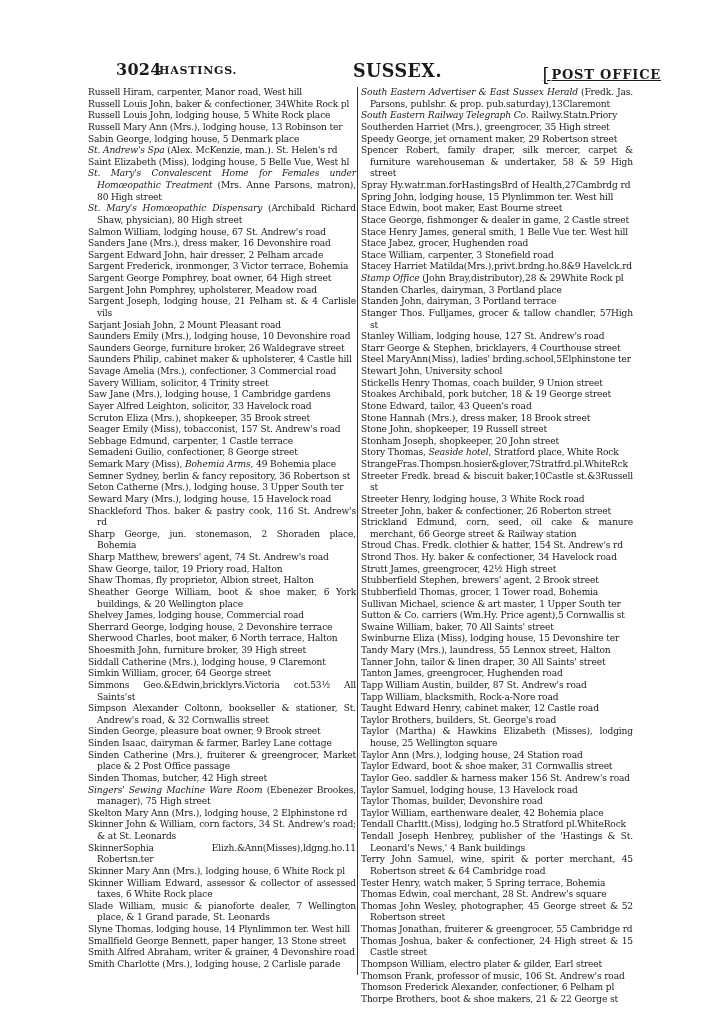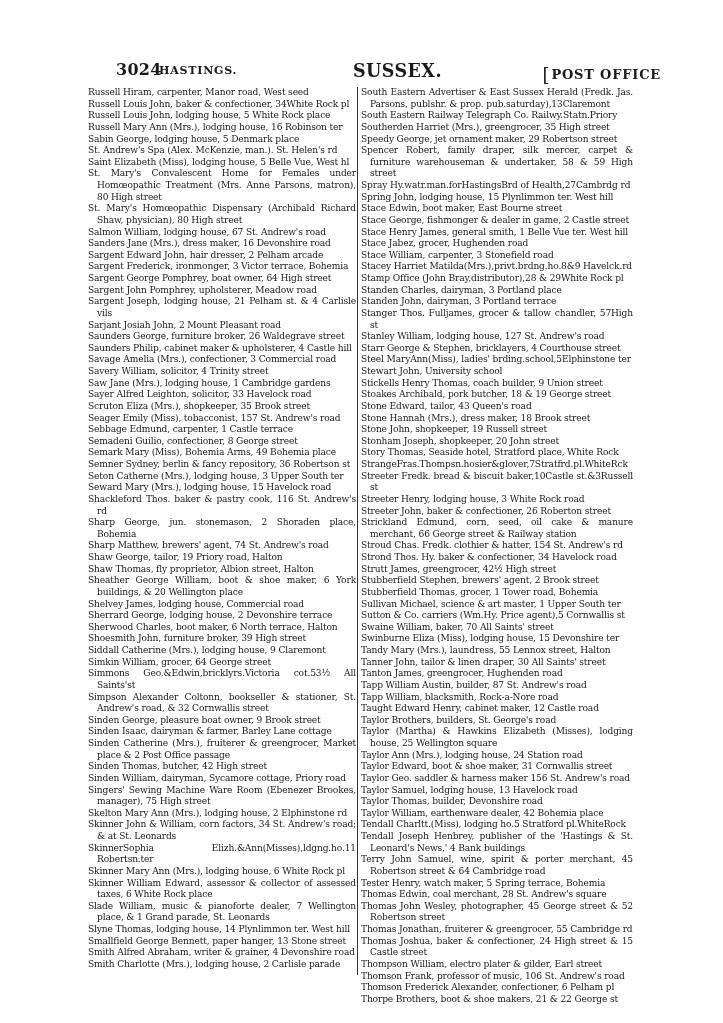--- a/index.html
+++ b/index.html
@@ -2,57 +2,58 @@
 <html><head>
 <meta charset="utf-8">
 <style>
   html, body { margin:0; padding:0; background:#ffffff; }
   body { width:723px; height:1023px; position:relative; overflow:hidden;
          font-family:"DejaVu Serif", "Liberation Serif", serif; color:#1a1a1a; }
   .header { position:absolute; top:60px; left:101px; width:545px; height:22px;margin-left:15px; }
   .page-num { position:absolute; left:0; top:0; font-size:16px; font-weight:bold; letter-spacing:0.3px; }
   .town { position:absolute; left:43px; top:4px; font-size:11px; font-weight:bold; letter-spacing:0.8px; }
   .county { position:absolute; left:237px; top:-1px; font-size:19px; font-weight:bold; letter-spacing:0.5px; font-family:"DejaVu Serif", serif; transform:scaleX(0.92); transform-origin:left; }
-  .office { position:absolute; right:0; top:2px; font-size:13px; font-weight:bold; letter-spacing:0.8px; }
+  .office { position:absolute; right:0; top:2px; font-size:13px; font-weight:bold; letter-spacing:0.8px;text-decoration:underline; }
   .office .bracket { font-size:18px; font-weight:normal; position:relative; top:2px; margin-right:1px; }
   .col { position:absolute; top:87px; font-size:9.1px; line-height:11.62px; }
   .col-left { left:88px; width:268px; }
   .col-right { left:361px; width:272px; }
   .divider { position:absolute; left:357px; top:87px; width:1px; height:888px; background:#333; }
   .entry { text-indent:-9px; padding-left:9px; text-align:justify; white-space:normal; letter-spacing:-0.15px; }
-  .entry .it { }
+  .entry .it { font-style:italic; }
 </style>
 </head>
 <body>
 
 <div class="header">
   <span class="page-num">3024</span>
   <span class="town">HASTINGS.</span>
   <span class="county">SUSSEX.</span>
   <span class="office"><span class="bracket">[</span><span>POST OFFICE</span></span>
 </div>
 
 <div class="col col-left" id="col-left">
-    <div class="entry"><span>Russell Hiram, carpenter, Manor road, West seed</span></div>
+    <div class="entry"><span>Russell Hiram, carpenter, Manor road, West hill</span></div>
     <div class="entry"><span>Russell Louis John, baker &amp; confectioner, 34White Rock pl</span></div>
     <div class="entry"><span>Russell Louis John, lodging house, 5 White Rock place</span></div>
-    <div class="entry"><span>Russell Mary Ann (Mrs.), lodging house, 16 Robinson ter</span></div>
+    <div class="entry"><span>Russell Mary Ann (Mrs.), lodging house, 13 Robinson ter</span></div>
     <div class="entry"><span>Sabin George, lodging house, 5 Denmark place</span></div>
     <div class="entry"><span class="it">St. Andrew's Spa</span><span> (Alex. McKenzie, man.). St. Helen's rd</span></div>
     <div class="entry"><span>Saint Elizabeth (Miss), lodging house, 5 Belle Vue, West hl</span></div>
     <div class="entry"><span class="it">St. Mary's Convalescent Home for Females under Homœopathic Treatment</span><span> (Mrs. Anne Parsons, matron), 80 High street</span></div>
     <div class="entry"><span class="it">St. Mary's Homœopathic Dispensary</span><span> (Archibald Richard Shaw, physician), 80 High street</span></div>
     <div class="entry"><span>Salmon William, lodging house, 67 St. Andrew's road</span></div>
     <div class="entry"><span>Sanders Jane (Mrs.), dress maker, 16 Devonshire road</span></div>
     <div class="entry"><span>Sargent Edward John, hair dresser, 2 Pelham arcade</span></div>
     <div class="entry"><span>Sargent Frederick, ironmonger, 3 Victor terrace, Bohemia</span></div>
     <div class="entry"><span>Sargent George Pomphrey, boat owner, 64 High street</span></div>
     <div class="entry"><span>Sargent John Pomphrey, upholsterer, Meadow road</span></div>
     <div class="entry"><span>Sargent Joseph, lodging house, 21 Pelham st. &amp; 4 Carlisle vils</span></div>
     <div class="entry"><span>Sarjant Josiah John, 2 Mount Pleasant road</span></div>
+    <div class="entry"><span>Saunders Emily (Mrs.), lodging house, 10 Devonshire road</span></div>
     <div class="entry"><span>Saunders George, furniture broker, 26 Waldegrave street</span></div>
     <div class="entry"><span>Saunders Philip, cabinet maker &amp; upholsterer, 4 Castle hill</span></div>
     <div class="entry"><span>Savage Amelia (Mrs.), confectioner, 3 Commercial road</span></div>
     <div class="entry"><span>Savery William, solicitor, 4 Trinity street</span></div>
     <div class="entry"><span>Saw Jane (Mrs.), lodging house, 1 Cambridge gardens</span></div>
     <div class="entry"><span>Sayer Alfred Leighton, solicitor, 33 Havelock road</span></div>
     <div class="entry"><span>Scruton Eliza (Mrs.), shopkeeper, 35 Brook street</span></div>
     <div class="entry"><span>Seager Emily (Miss), tobacconist, 157 St. Andrew's road</span></div>
     <div class="entry"><span>Sebbage Edmund, carpenter, 1 Castle terrace</span></div>
     <div class="entry"><span>Semadeni Guilio, confectioner, 8 George street</span></div>
@@ -71,21 +72,20 @@
     <div class="entry"><span>Sherwood Charles, boot maker, 6 North terrace, Halton</span></div>
     <div class="entry"><span>Shoesmith John, furniture broker, 39 High street</span></div>
     <div class="entry"><span>Siddall Catherine (Mrs.), lodging house, 9 Claremont</span></div>
     <div class="entry"><span>Simkin William, grocer, 64 George street</span></div>
     <div class="entry"><span>Simmons Geo.&amp;Edwin,bricklyrs.Victoria cot.53½ All Saints'st</span></div>
     <div class="entry"><span>Simpson Alexander Coltonn, bookseller &amp; stationer, St. Andrew's road, &amp; 32 Cornwallis street</span></div>
     <div class="entry"><span>Sinden George, pleasure boat owner, 9 Brook street</span></div>
     <div class="entry"><span>Sinden Isaac, dairyman &amp; farmer, Barley Lane cottage</span></div>
     <div class="entry"><span>Sinden Catherine (Mrs.), fruiterer &amp; greengrocer, Market place &amp; 2 Post Office passage</span></div>
     <div class="entry"><span>Sinden Thomas, butcher, 42 High street</span></div>
-    <div class="entry"><span>Sinden William, dairyman, Sycamore cottage, Priory road</span></div>
     <div class="entry"><span class="it">Singers' Sewing Machine Ware Room</span><span> (Ebenezer Brookes, manager), 75 High street</span></div>
     <div class="entry"><span>Skelton Mary Ann (Mrs.), lodging house, 2 Elphinstone rd</span></div>
     <div class="entry"><span>Skinner John &amp; William, corn factors, 34 St. Andrew's road; &amp; at St. Leonards</span></div>
     <div class="entry"><span>SkinnerSophia Elizh.&amp;Ann(Misses),ldgng.ho.11 Robertsn.ter</span></div>
     <div class="entry"><span>Skinner Mary Ann (Mrs.), lodging house, 6 White Rock pl</span></div>
     <div class="entry"><span>Skinner William Edward, assessor &amp; collector of assessed taxes, 6 White Rock place</span></div>
     <div class="entry"><span>Slade William, music &amp; pianoforte dealer, 7 Wellington place, &amp; 1 Grand parade, St. Leonards</span></div>
     <div class="entry"><span>Slyne Thomas, lodging house, 14 Plynlimmon ter. West hill</span></div>
     <div class="entry"><span>Smallfield George Bennett, paper hanger, 13 Stone street</span></div>
     <div class="entry"><span>Smith Alfred Abraham, writer &amp; grainer, 4 Devonshire road</span></div>

